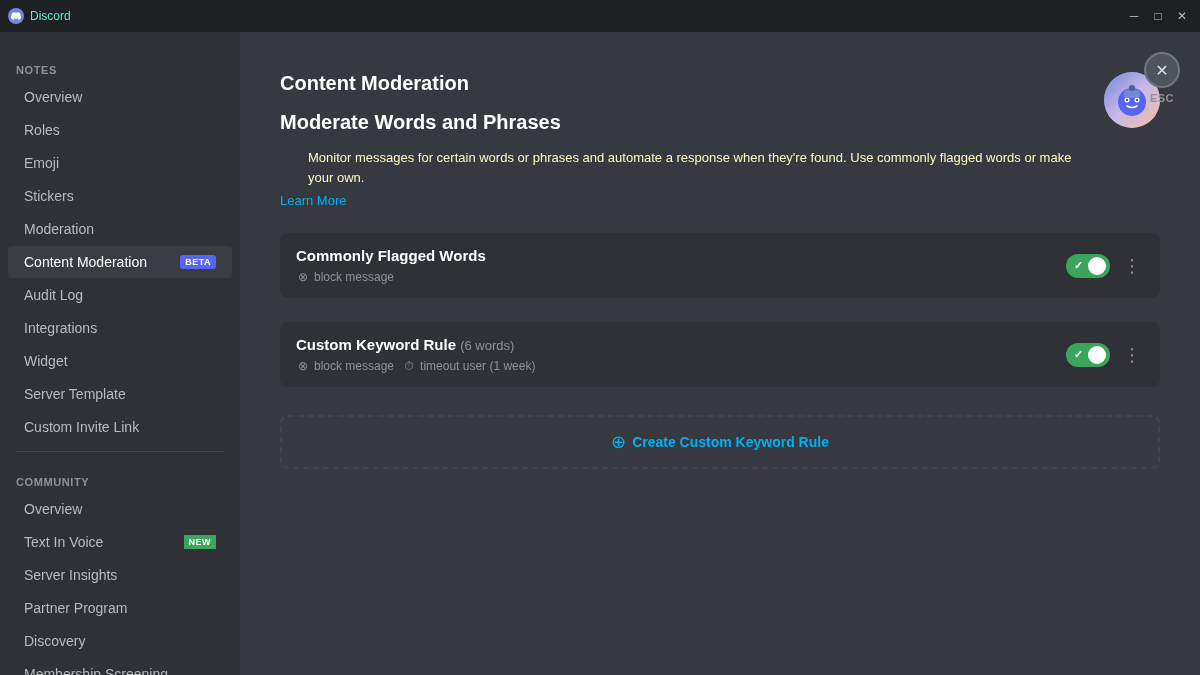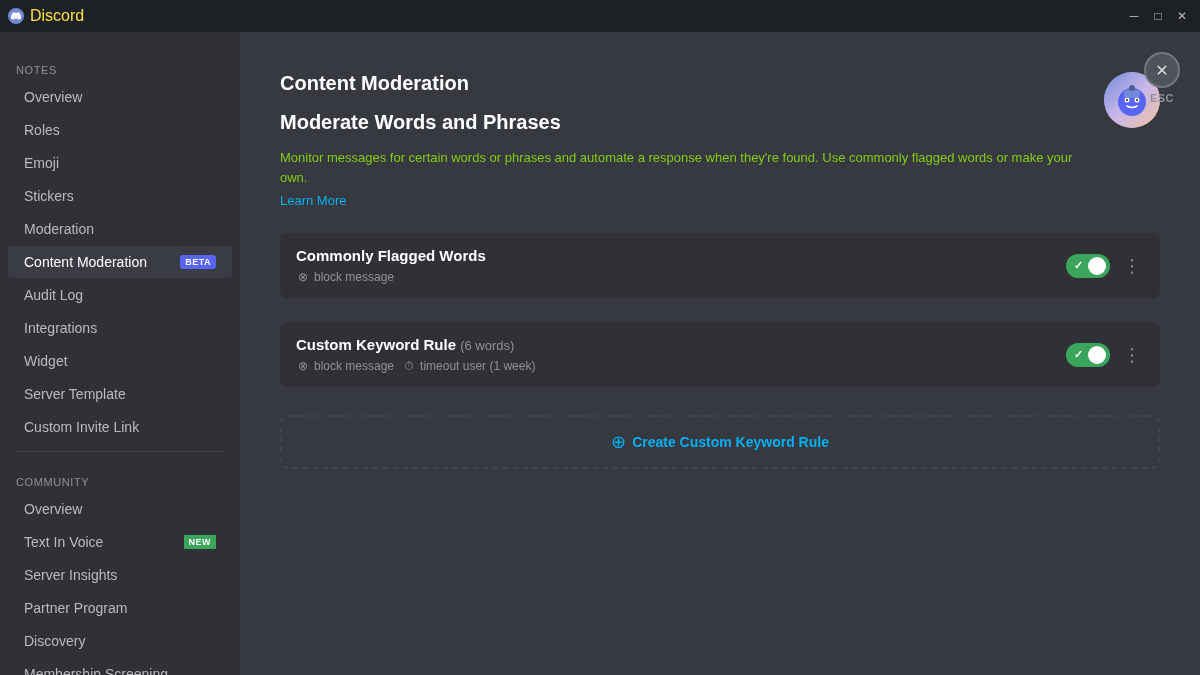--- a/index.html
+++ b/index.html
@@ -27,22 +27,22 @@
       gap: 6px;
     }
     .titlebar-icon {
       width: 16px;
       height: 16px;
       background: #7289da;
       border-radius: 50%;
       display: flex; align-items: center; justify-content: center;
     }
     .titlebar-title {
-      color: #fde047;
-      font-size: 16px;
+      color: #5eead4;
+      font-size: 12px;
     }
     .titlebar-controls {
       display: flex;
       gap: 4px;
     }
     .titlebar-btn {
       width: 20px;
       height: 20px;
       border: none;
       background: transparent;
@@ -68,21 +68,21 @@
       padding: 16px 0;
       flex-shrink: 0;
     }
     .sidebar::-webkit-scrollbar { width: 4px; }
     .sidebar::-webkit-scrollbar-thumb { background: #202225; border-radius: 2px; }
 
     .sidebar-section-header {
       padding: 16px 16px 4px 16px;
       color: #8e9297;
       font-size: 11px;
-      font-weight: 400;
+      font-weight: 700;
       text-transform: uppercase;
       letter-spacing: 0.6px;
     }
 
     .sidebar-item {
       padding: 8px 16px;
       color: #b9bbbe;
       font-size: 14px;
       cursor: pointer;
       border-radius: 4px;
@@ -195,23 +195,24 @@
     }
 
     .feature-title {
       font-size: 20px;
       font-weight: 600;
       color: #ffffff;
       margin-bottom: 14px;
     }
     .feature-desc {
       font-size: 13px;
-      color: #84cc16;
+      color: #fef9c3;
       line-height: 1.5;
       margin-bottom: 4px;
+      margin-left: 28px;
     }
     .learn-more {
       color: #00b0f4;
       font-size: 13px;
       cursor: pointer;
       text-decoration: none;
     }
 
     
     .cards-container {

